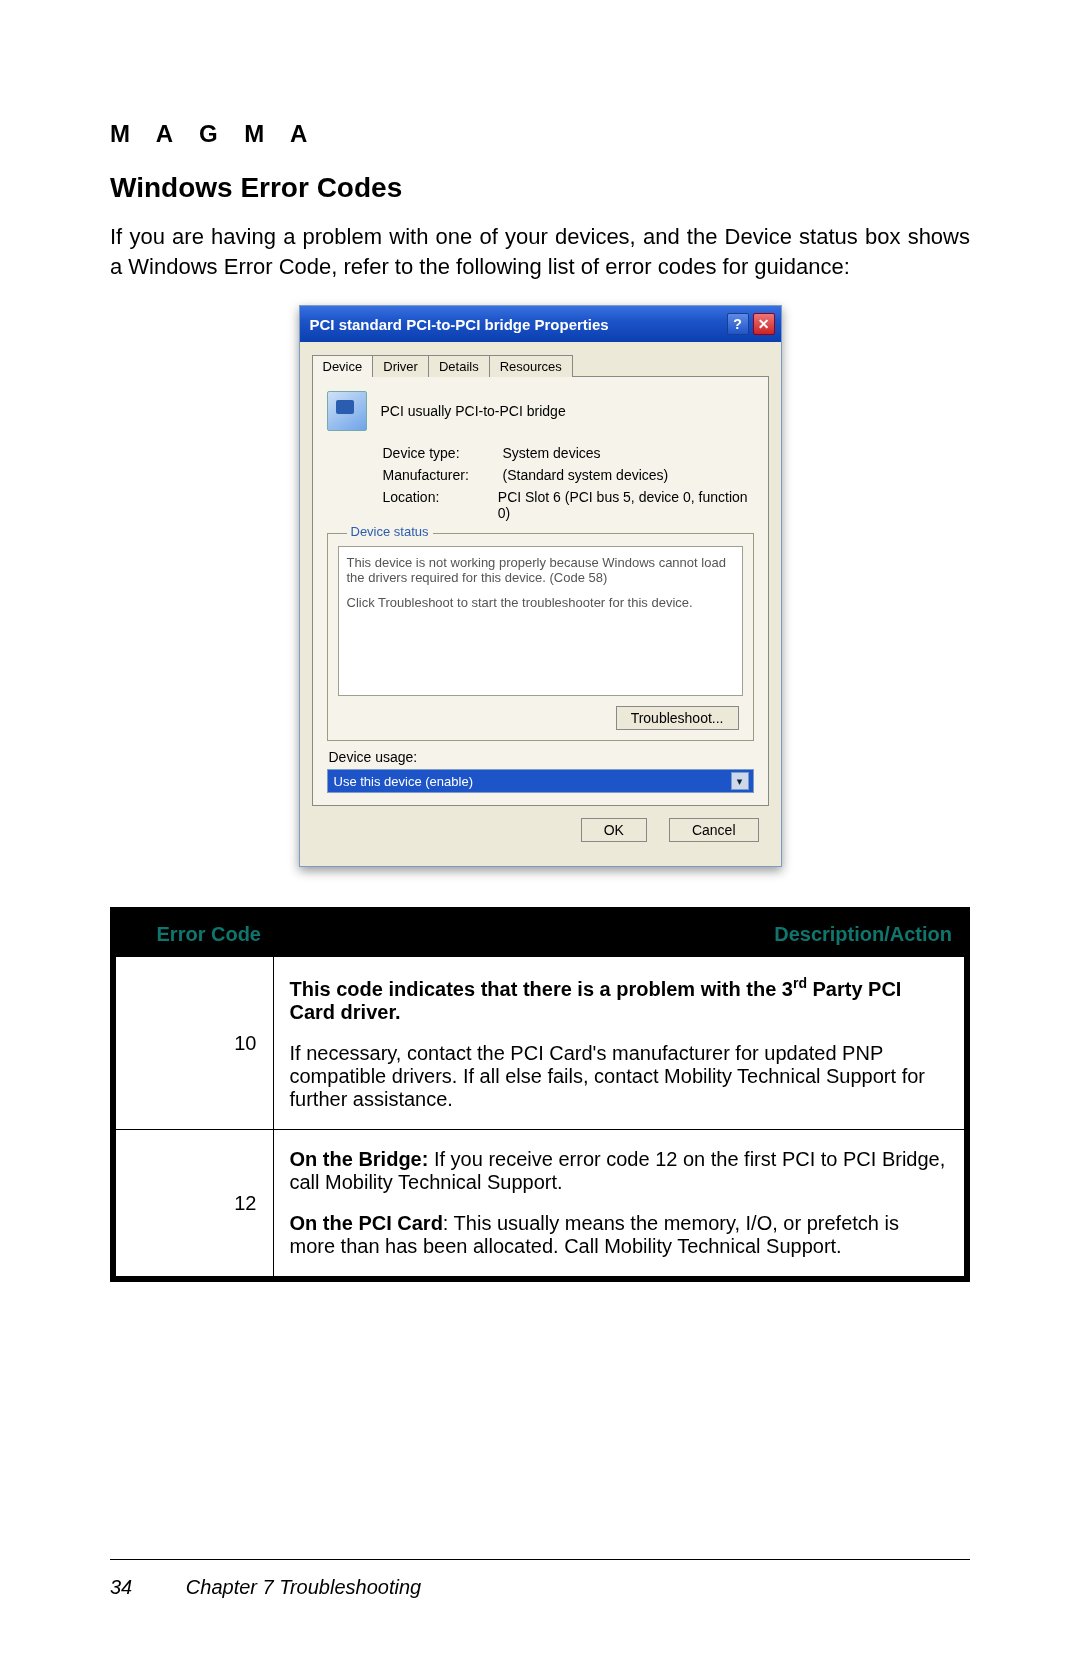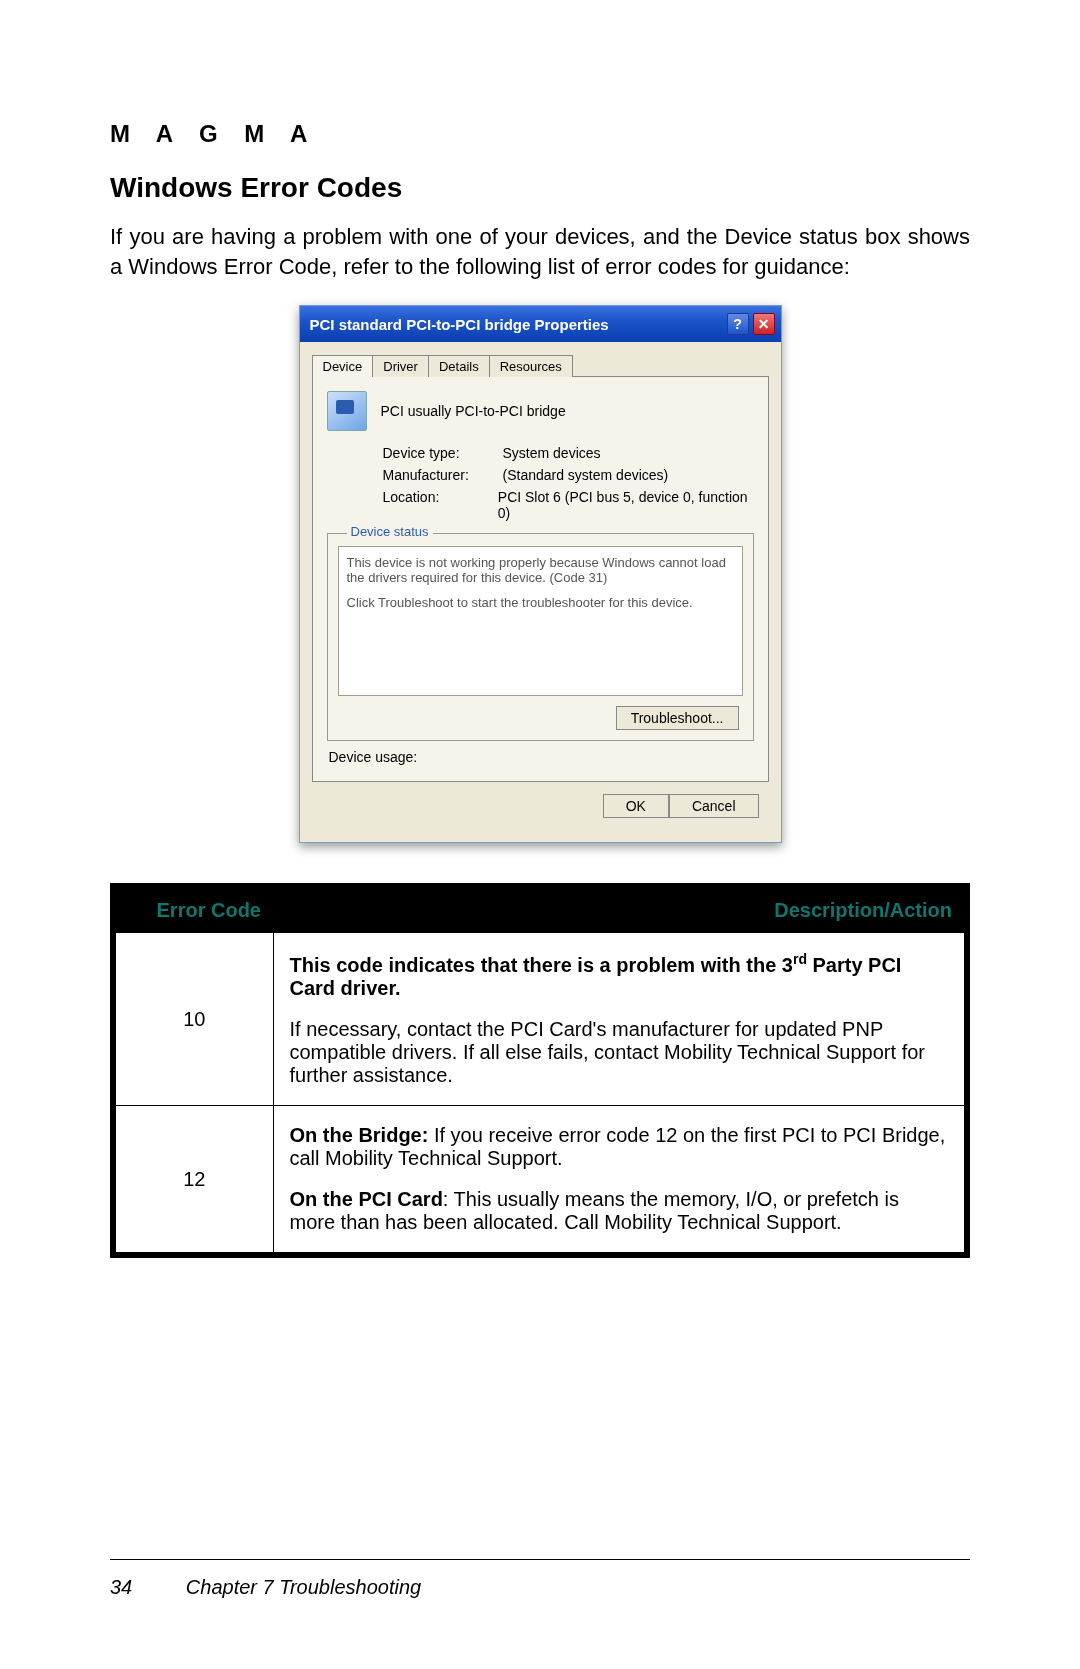--- a/index.html
+++ b/index.html
@@ -91,35 +91,35 @@
     padding:3px 14px; font-size:14px; border:1px solid #888;
     background:#ece9d8;
   }
   .usage-lbl { font-size:14px; margin:6px 0 4px 2px;}
   .usage-select {
     border:1px solid #7a9cc6; height:24px; background:#1d54c8; color:#fff;
     font-size:13px; display:flex; align-items:center; justify-content:space-between;
     padding:0 4px 0 6px;
   }
   .usage-select .caret{ width:18px;height:18px;background:#cdd8ea;border:1px solid #7a9cc6;color:#123;display:flex;align-items:center;justify-content:center;font-size:11px;}
-  .dlg-buttons { display:flex; justify-content:flex-end; gap:0; padding:12px 10px 10px; }
+  .dlg-buttons { display:flex; justify-content:flex-end; gap:22px; padding:12px 10px 10px; }
   .xp-btn { padding:3px 22px; font-size:14px; border:1px solid #888; background:#ece9d8;}
   
   .err-table {
     border: 6px solid #000; width:100%; border-collapse:collapse;
     font-size:20px;
   }
   .err-table th {
     background:#000; color:#0f766e; text-align:right; padding:10px 12px;
     font-size:20px; font-weight:bold;
   }
   .err-table td {
     border:1px solid #000; padding:18px 16px; vertical-align:middle;
   }
-  .err-table td.code { width:160px; text-align:center;}
+  .err-table td.code { width:160px; text-align:right;}
   .bold { font-weight:bold; }
   sup { font-size:.7em; }
   .footer {
     position:absolute; left:110px; right:110px; bottom:70px;
     border-top:1px solid #000; padding-top:16px;
     font-size:20px; font-style:italic;
   }
   .footer .pg { font-style:italic; margin-right:48px;}
 </style>
 </head>
@@ -161,27 +161,31 @@
                 <div>(Standard system devices)</div>
               </div>
             <div class="info-row">
                 <div class="info-lbl">Location:</div>
                 <div>PCI Slot 6 (PCI bus 5, device 0, function 0)</div>
               </div>
           </div>
           <div class="fieldset">
             <span class="legend">Device status</span>
             <div class="status-box">
-              <div>This device is not working properly because Windows cannot load the drivers required for this device. (Code 31)</div>
+              <div>This device is not working properly because Windows cannot load the drivers required for this device. (Code 58)</div>
               <div style="height:10px"></div>
               <div>Click Troubleshoot to start the troubleshooter for this device.</div>
             </div>
             <button class="troubleshoot">Troubleshoot...</button>
           </div>
           <div class="usage-lbl">Device usage:</div>
+          <div class="usage-select">
+            <span>Use this device (enable)</span>
+            <span class="caret">▾</span>
+          </div>
         </div>
         <div class="dlg-buttons">
           <button class="xp-btn">OK</button>
           <button class="xp-btn">Cancel</button>
         </div>
       </div>
     </div>
   </div>
 
   <table class="err-table">

